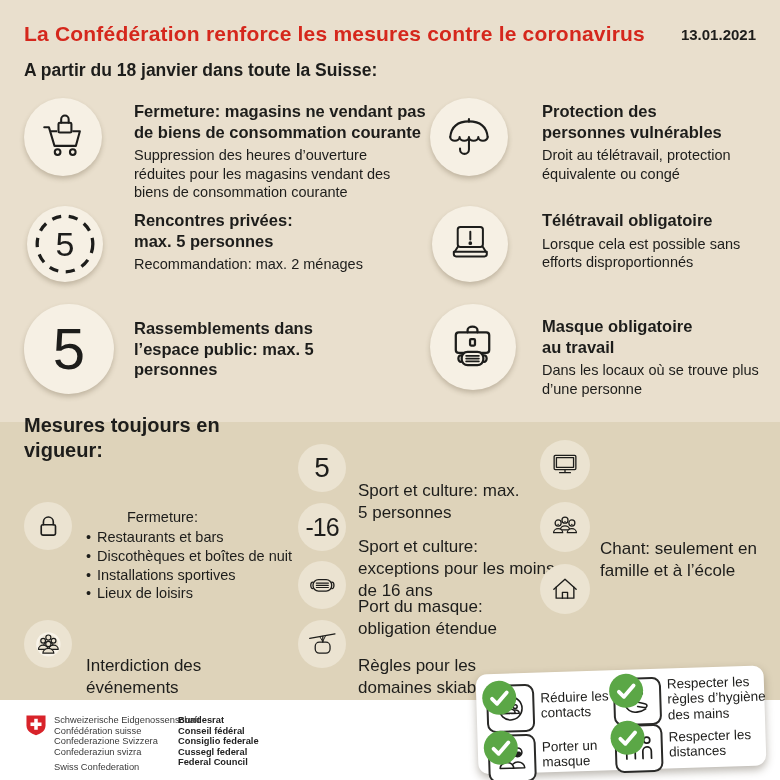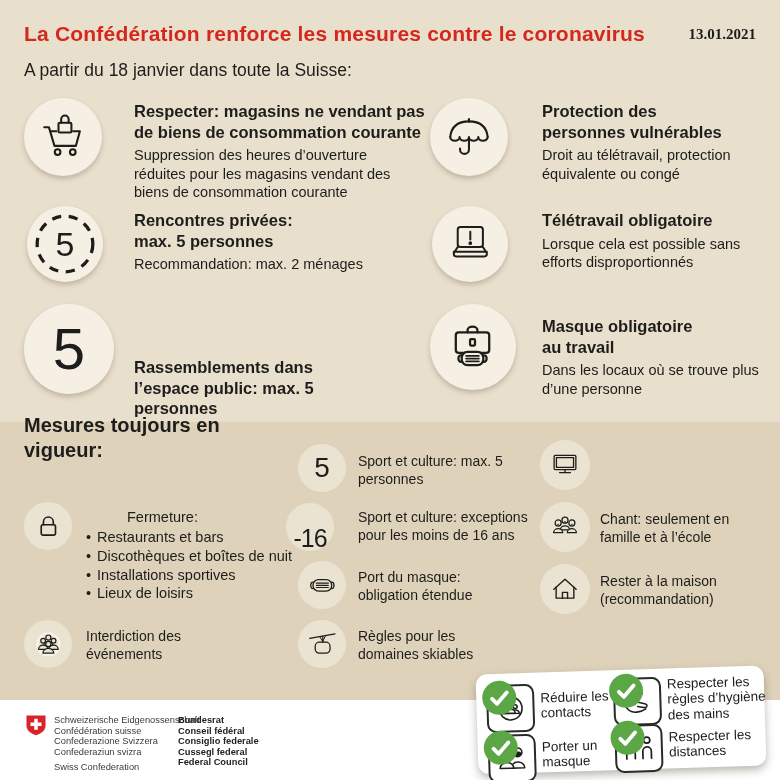--- a/index.html
+++ b/index.html
@@ -2,39 +2,39 @@
 <html><head>
 <meta charset="utf-8">
 <style>
   html,body{margin:0;padding:0;}
   .poster{position:relative;width:780px;height:780px;overflow:hidden;
     font-family:"Liberation Sans",sans-serif;color:#1d1d1b;background:#e9dfcd;}
   .abs{position:absolute;}
   
   .title{font-size:21px;font-weight:bold;color:#d5271c;letter-spacing:.2px;}
   .date{font-size:15px;font-weight:bold;text-align:right;}
-  .subtitle{font-size:17.5px;font-weight:normal;}
+  .subtitle{font-size:17.5px;font-weight:bold;}
   
   .bottom-band{left:0;top:422px;width:780px;height:278px;background:#ded3ba;}
   .footer-band{left:0;top:700px;width:780px;height:80px;background:#ffffff;}
   
   .circle{border-radius:50%;background:#f6f0e4;box-shadow:0 3px 5px rgba(90,75,50,.28);
     display:flex;align-items:center;justify-content:center;position:absolute;}
   .circle.dim{background:#ebe3d1;box-shadow:none;}
   .circle svg{width:64%;height:64%;display:block;}
   .circle .num{font-size:34px;font-weight:400;color:#1d1d1b;line-height:1;}
   .circle .num.big{font-size:58px;font-weight:300;}
   .circle .num.small{font-size:28px;}
   .circle .num.minus{font-size:25px;letter-spacing:-1px;}
   .circle .ring{position:absolute;inset:0;width:100%;height:100%;}
   
   .nm-title{font-size:16.5px;font-weight:bold;line-height:1.25;}
   .nm-sub{font-size:14.5px;line-height:1.28;margin-top:4px;}
   .heading{font-size:20px;font-weight:bold;line-height:1.26;}
-  .og-label{font-size:14px;line-height:1.3;}
+  .og-label{font-size:17px;line-height:1.3;margin-top:28px;}
   .og-title{font-size:14.5px;line-height:1.3;margin-left:41px;}
   ul.bullets{margin:1px 0 0 0;padding:0;list-style:none;}
   ul.bullets li{font-size:14.5px;line-height:1.3;padding-left:11px;position:relative;}
   ul.bullets li::before{content:"•";position:absolute;left:0;}
   
   .reco-box{left:477px;top:670px;width:288px;height:100px;background:#ffffff;
     border-radius:11px;box-shadow:0 4px 9px rgba(60,50,30,.35);
     transform:rotate(-1.8deg);transform-origin:50% 50%;}
   .reco-item{position:absolute;}
   .reco-icon{position:absolute;width:44px;height:44px;border:2px solid #2a2a28;border-radius:9px;
@@ -50,35 +50,35 @@
 </style>
 </head>
 <body>
 
 <div class="poster">
 
   <div class="abs bottom-band"></div>
   <div class="abs footer-band"></div>
 
   <div class="abs title" style="left:24px;top:22px;width:640px;">La Confédération renforce les mesures contre le coronavirus</div>
-  <div class="abs date" style="left:656px;top:26px;width:100px;font-family:Liberation Serif, serif;">13.01.2021</div>
+  <div class="abs date" style="left:656px;top:26px;width:100px;">13.01.2021</div>
   <div class="abs subtitle" style="left:24px;top:60px;width:600px;">A partir du 18 janvier dans toute la Suisse:</div>
 
   <div class="circle" style="left:24px;top:98px;width:78px;height:78px;">
     <svg viewBox="0 0 56 56" fill="none" stroke="#1d1d1b" stroke-width="2.3" stroke-linecap="round" stroke-linejoin="round">
       <path d="M7 17 h5.2 L18.5 38 H42.5 L47 21.5 H13.7"></path>
       <circle cx="22" cy="45" r="3.2"></circle>
         <circle cx="39" cy="45" r="3.2"></circle>
       <rect x="21.5" y="5" width="17" height="18" fill="#f6f0e4" stroke="none"></rect>
       <path d="M26 12 V8.2 a4.2 4.2 0 0 1 8.4 0 V12"></path>
       <rect x="23" y="12" width="14.5" height="11" rx="1.5"></rect>
     </svg>
   </div>
   <div class="abs" style="left:134px;top:101px;width:298px;">
-    <div class="nm-title">Respecter: magasins ne vendant pas de biens de consommation courante</div>
+    <div class="nm-title">Fermeture: magasins ne vendant pas de biens de consommation courante</div>
     <div class="nm-sub" style="max-width:262px;">Suppression des heures d’ouverture réduites pour les magasins vendant des biens de consommation courante</div>
   </div>
 
   <div class="circle" style="left:430px;top:98px;width:78px;height:78px;">
     <svg viewBox="0 0 56 56" fill="none" stroke="#1d1d1b" stroke-width="2.3" stroke-linecap="round" stroke-linejoin="round">
       <path d="M28 11 V8"></path>
       <path d="M7 28 C8.5 14.5 18 10.5 28 10.5 C38 10.5 47.5 14.5 49 28"></path>
       <path d="M7 28 a5.25 4.2 0 0 0 10.5 0 a5.25 4.2 0 0 0 10.5 0 a5.25 4.2 0 0 0 10.5 0 a5.25 4.2 0 0 0 10.5 0"></path>
       <path d="M28 31.5 V42 a5 5 0 0 1 -10 0 v-1"></path>
     </svg>
@@ -110,21 +110,21 @@
   </div>
   <div class="abs" style="left:542px;top:210px;width:232px;">
     <div class="nm-title">Télétravail obligatoire</div>
     <div class="nm-sub" style="max-width:226px;">Lorsque cela est possible sans efforts disproportionnés</div>
   </div>
 
   <div class="circle" style="left:24px;top:304px;width:90px;height:90px;">
     <span class="num big">5</span>
   </div>
   <div class="abs" style="left:134px;top:318px;width:298px;">
-    <div class="nm-title" style="max-width:185px;margin-top:39px;">Rassemblements dans l’espace public: max. 5 personnes</div>
+    <div class="nm-title" style="max-width:185px;">Rassemblements dans l’espace public: max. 5 personnes</div>
   </div>
 
   <div class="circle" style="left:430px;top:304px;width:86px;height:86px;">
     <svg viewBox="0 0 56 56" fill="none" stroke="#1d1d1b" stroke-width="2.3" stroke-linecap="round" stroke-linejoin="round">
       <path d="M23 13.5 v-2.2 a5 3.6 0 0 1 10 0 v2.2"></path>
       <rect x="11" y="13.5" width="34" height="21" rx="3"></rect>
       <rect x="25.5" y="20.5" width="5" height="6.5" rx="1"></rect>
       <path d="M17 37 C12.5 36 12.5 44.5 17 43.5" fill="#f6f0e4"></path>
       <path d="M39 37 C43.5 36 43.5 44.5 39 43.5" fill="#f6f0e4"></path>
       <rect x="17" y="33.5" width="22" height="13.5" rx="6" fill="#f6f0e4"></rect>
@@ -172,21 +172,21 @@
       </g>
     </svg>
   </div>
   <div class="abs og-label" style="left:86px;top:627px;width:130px;">Interdiction des événements</div>
 
   <div class="circle dim" style="left:298px;top:444px;width:48px;height:48px;">
     <span class="num small">5</span>
   </div>
   <div class="abs og-label" style="left:358px;top:452px;width:162px;">Sport et culture: max. 5 personnes</div>
 
-  <div class="circle dim" style="left:286px;top:503px;width:48px;height:48px;align-items:flex-end;">
+  <div class="circle dim" style="left:298px;top:503px;width:48px;height:48px;">
     <span class="num minus">-16</span>
   </div>
   <div class="abs og-label" style="left:358px;top:508px;width:200px;">Sport et culture: exceptions pour les moins de 16 ans</div>
 
   <div class="circle dim" style="left:298px;top:561px;width:48px;height:48px;">
     <svg viewBox="0 0 56 56" fill="none" stroke="#1d1d1b" stroke-width="2.4" stroke-linecap="round" stroke-linejoin="round">
       <path d="M11 22 C5.5 21 5.5 35 11 34"></path>
         <path d="M45 22 C50.5 21 50.5 35 45 34"></path>
       <rect x="11" y="17.5" width="34" height="21" rx="10"></rect>
       <path d="M17 24 H39 M17 28 H39 M17 32 H39" stroke-width="2"></path>
@@ -231,21 +231,20 @@
   </div>
   <div class="abs og-label" style="left:600px;top:510px;width:160px;">Chant: seulement en famille et à l’école</div>
 
   <div class="circle dim" style="left:540px;top:564px;width:50px;height:50px;">
     <svg viewBox="0 0 56 56" fill="none" stroke="#1d1d1b" stroke-width="2.4" stroke-linecap="round" stroke-linejoin="round">
       <path d="M8.5 28.5 L28 11 L47.5 28.5"></path>
       <path d="M12.5 25 V44 H43.5 V25"></path>
       <path d="M23.5 44 V34 h9 v10"></path>
     </svg>
   </div>
-  <div class="abs og-label" style="left:600px;top:572px;width:150px;">Rester à la maison (recommandation)</div>
 
   <div class="abs reco-box">
 
     <div class="reco-item">
       <div class="reco-icon" style="left:10px;top:11px;">
         <svg viewBox="0 0 40 40" fill="none" stroke="#1d1d1b" stroke-width="1.8" stroke-linecap="round" stroke-linejoin="round">
           <circle cx="20" cy="20" r="13.5"></circle>
           <g fill="#ffffff">
             <circle cx="14.5" cy="18" r="2.3"></circle>
               <path d="M10 26 a4.6 4 0 0 1 9.2 0 Z"></path>

